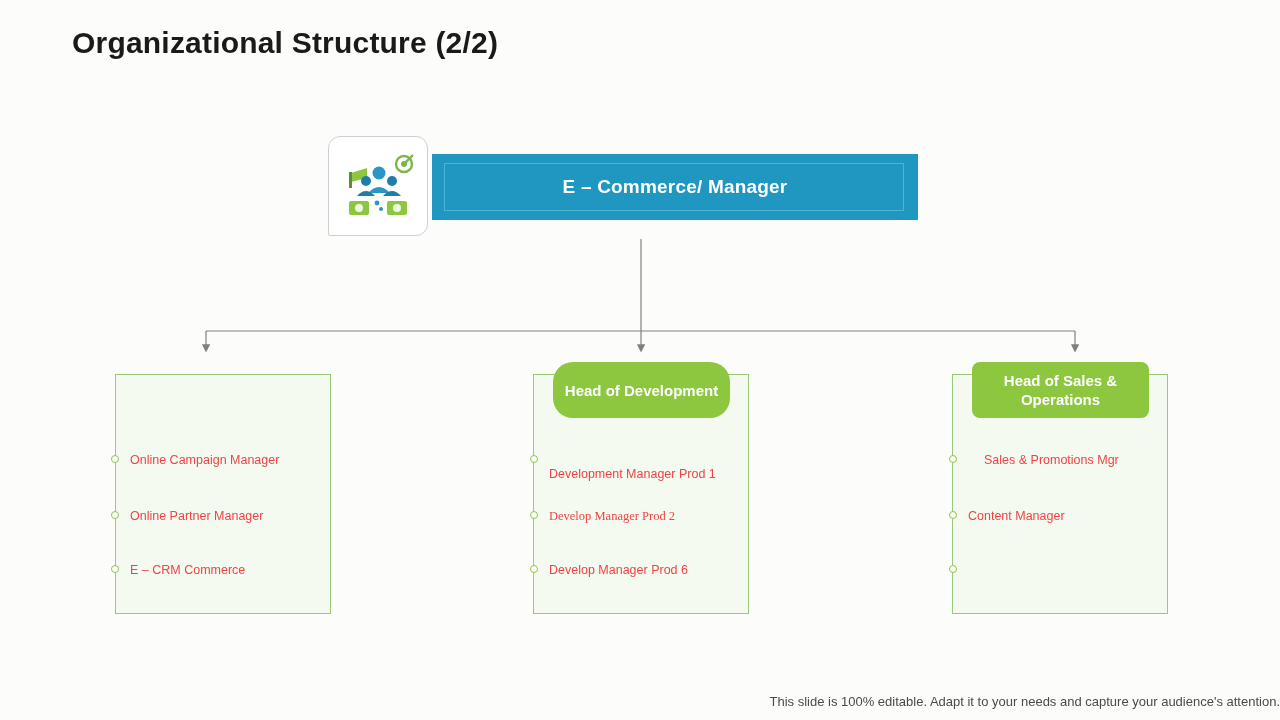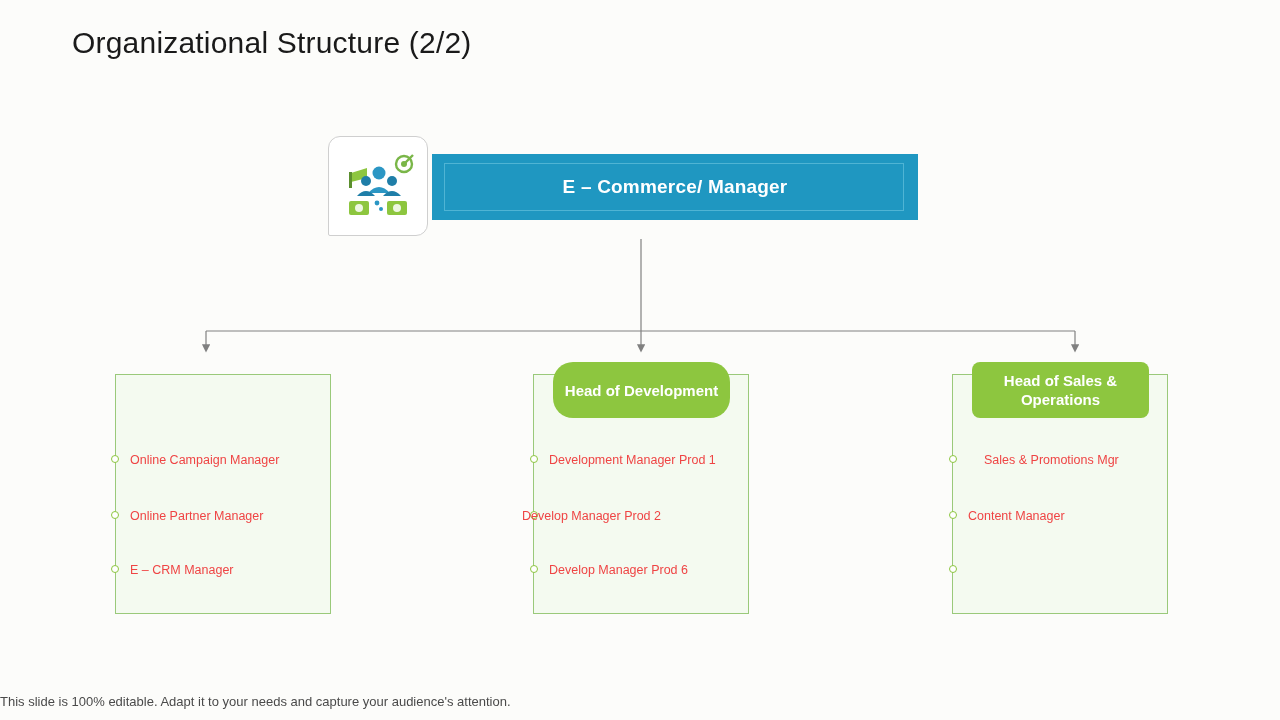--- a/index.html
+++ b/index.html
@@ -18,21 +18,21 @@
     position: absolute;
     left: 0; top: 0;
     width: 1280px;
     height: 720px;
   }
   .page-title {
     position: absolute;
     left: 72px;
     top: 26px;
     font-size: 30px;
-    font-weight: normal;
+    font-weight: bold;
     color: #1a1a1a;
     letter-spacing: 0.2px;
     white-space: nowrap;
   }
 
   
   .top-node-wrap {
     position: absolute;
     left: 328px;
     top: 136px;
@@ -147,21 +147,21 @@
     border-radius: 50%;
     background: #ffffff;
     box-sizing: border-box;
   }
 
   .footer-note {
     position: absolute;
     left: 0;
     right: 0;
     top: 694px;
-    text-align: left;
+    text-align: right;
     font-size: 13px;
     color: #4a4a4a;
   }
 </style>
 </head>
 <body>
 
 <div class="slide">
 
   <div class="page-title">Organizational Structure (2/2)</div>
@@ -214,28 +214,28 @@
       <div class="top-bar-label">E – Commerce/ Manager</div>
     </div>
   </div>
 
   <div class="col c1"></div>
   <div class="bullet" style="left:111px; top:455px;"></div>
   <div class="item" style="left:130px; top:453px;">Online Campaign Manager</div>
   <div class="bullet" style="left:111px; top:511px;"></div>
   <div class="item" style="left:130px; top:509px;">Online Partner Manager</div>
   <div class="bullet" style="left:111px; top:565px;"></div>
-  <div class="item" style="left:130px; top:563px;">E – CRM Manager</div>
+  <div class="item" style="left:130px; top:563px;">E – CRM Commerce</div>
 
   <div class="col c2"></div>
   <div class="head h2">Head of Development</div>
   <div class="bullet" style="left:530px; top:455px;"></div>
-  <div class="item" style="left:549px; top:453px;">Development  Manager Prod 1</div>
+  <div class="item" style="left:549px; top:467px;">Development  Manager Prod 1</div>
   <div class="bullet" style="left:530px; top:511px;"></div>
-  <div class="item" style="left:522px; top:509px;">Develop  Manager Prod 2</div>
+  <div class="item" style="left:549px; top:509px;font-family:Liberation Serif, serif;">Develop  Manager Prod 2</div>
   <div class="bullet" style="left:530px; top:565px;"></div>
   <div class="item" style="left:549px; top:563px;">Develop  Manager Prod 6</div>
 
   <div class="col c3"></div>
   <div class="head h3">Head of Sales &amp; Operations</div>
   <div class="bullet" style="left:949px; top:455px;"></div>
   <div class="item" style="left:968px; top:453px;margin-left:16px;">Sales &amp; Promotions Mgr</div>
   <div class="bullet" style="left:949px; top:511px;"></div>
   <div class="item" style="left:968px; top:509px;">Content Manager</div>
   <div class="bullet" style="left:949px; top:565px;"></div>

